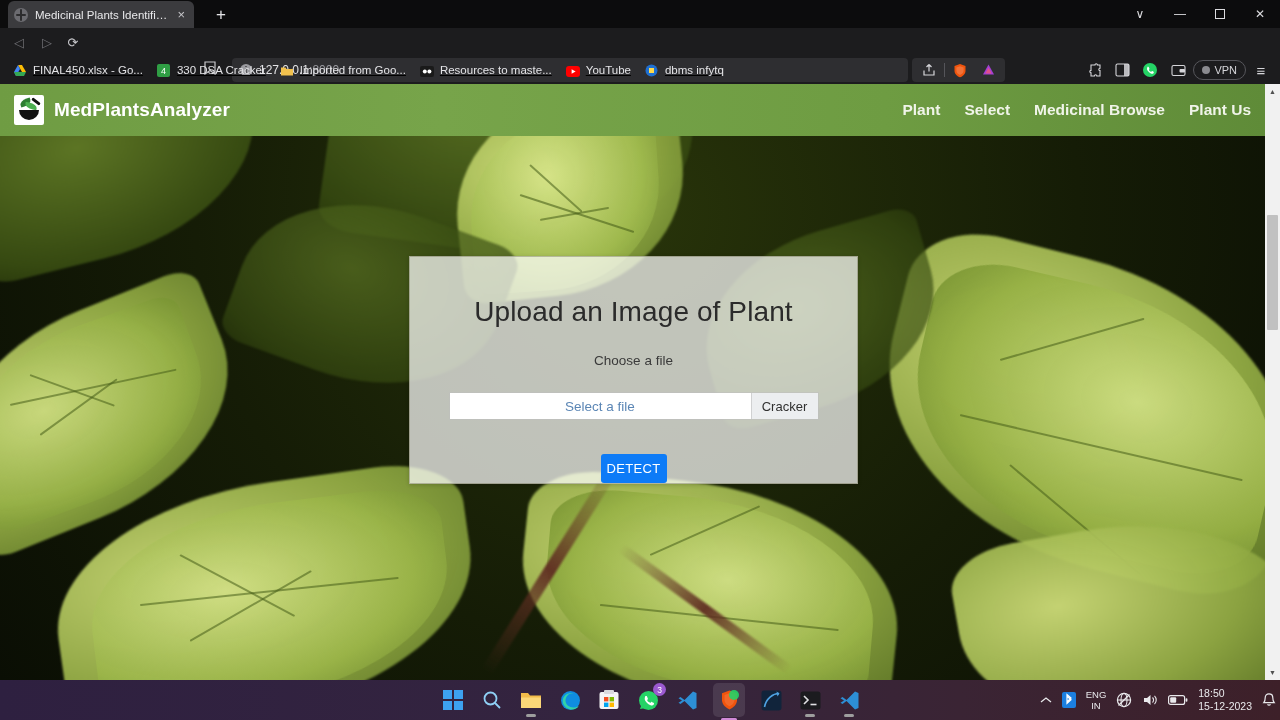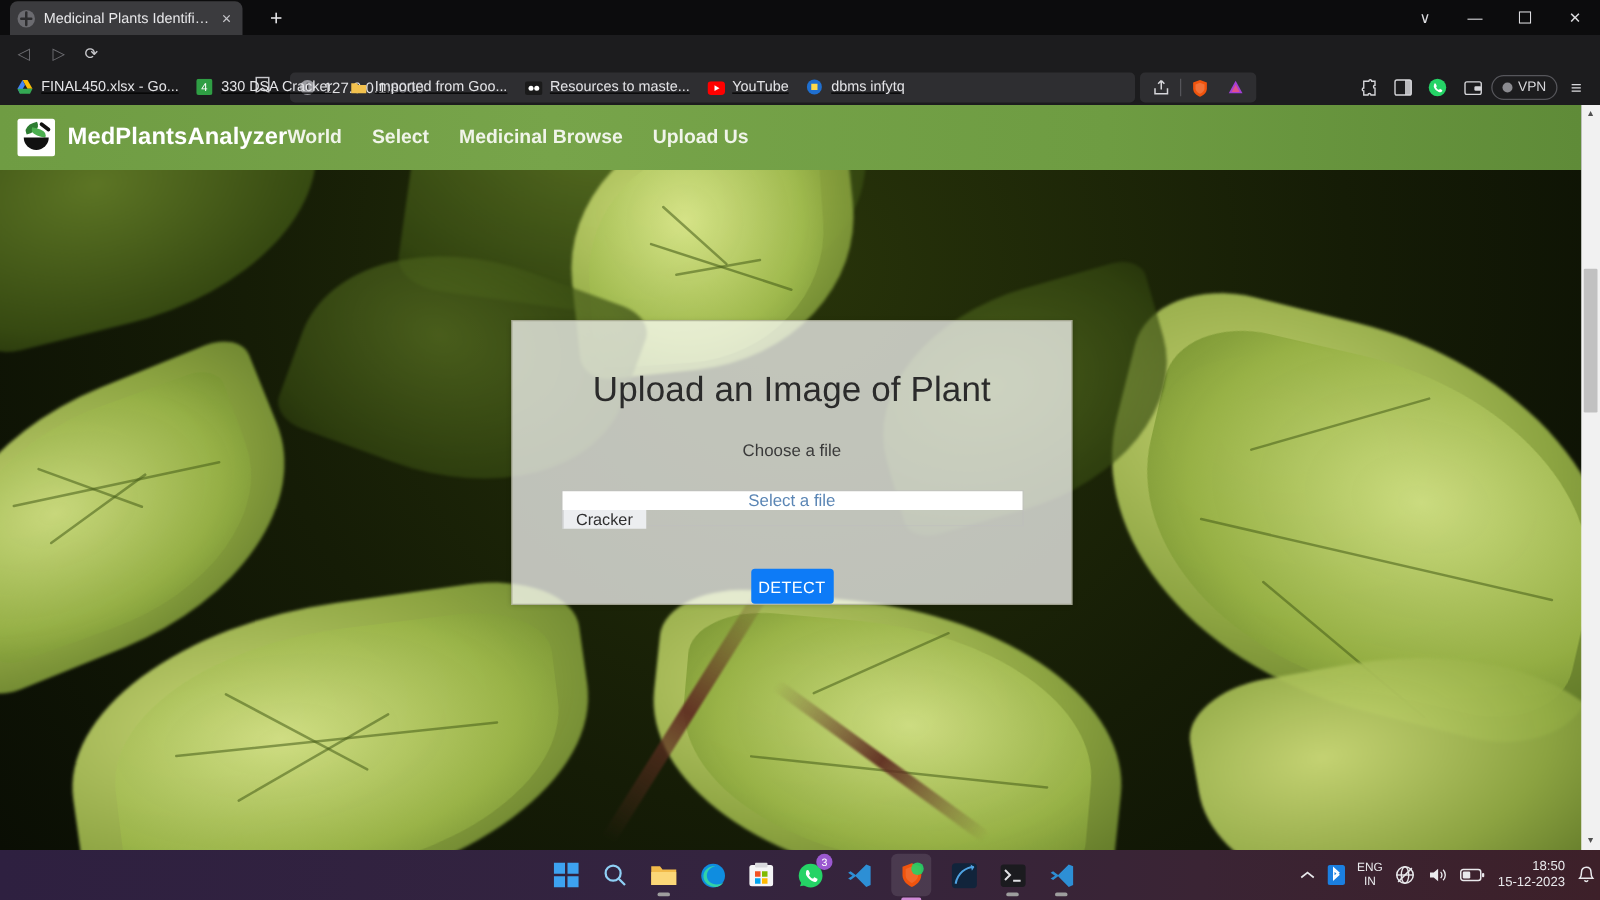--- a/index.html
+++ b/index.html
@@ -107,21 +107,21 @@
   }
   .leaf.dark { background: radial-gradient(ellipse at 40% 40%, rgba(96,122,38,0.95), rgba(56,76,18,0.95) 70%, rgba(30,42,8,0.95) 100%); }
   .leaf.sharp { filter: blur(0.3px); }
   .vein { position:absolute; background:rgba(70,92,24,0.55); transform-origin:left center; height:1.5px; border-radius:1px; }
   .stem { position:absolute; background:linear-gradient(90deg, rgba(90,40,30,0.0), rgba(96,46,34,0.95), rgba(60,26,18,0)); border-radius:4px; filter:blur(1px); }
 
   
   .sitehdr {
     position:absolute; left:0; top:0; width:1265px; height:52px;
     background:linear-gradient(90deg,#6f9c43 0%, #77a44a 35%, #6e9c42 70%, #5f8b38 100%);
-    display:flex; align-items:center; 
+    display:flex; align-items:center; justify-content:space-between;
     padding:0 14px 0 14px; z-index:5;
   }
   .brand { display:flex; align-items:center; gap:10px; }
   .brand .logo {
     width:30px; height:30px; background:#fff; border-radius:2px; position:relative; overflow:hidden;
   }
   .brand .logo .bowl {
     position:absolute; left:5px; top:15px; width:20px; height:10px;
     background:#111; border-radius:0 0 10px 10px;
   }
@@ -152,21 +152,20 @@
     gap:12px;
   }
   .card h1 {
     margin-top:39px; font-size:28px; font-weight:normal; color:#2b2b2b;
     letter-spacing:0.1px;
   }
   .card .sub { margin-top:13px; font-size:13.5px; color:#3a3a3a; }
   .filerow {
     margin-top:12px; width:370px; height:29px; display:flex;
     border:1px solid rgba(190,190,190,0.5);
-    flex-direction:column;
   }
   .filerow .fname {
     flex:1 1 auto; background:#fff; display:flex; align-items:center; justify-content:center;
     font-size:13.5px; color:#5b86b5;
   }
   .filerow .browse {
     width:67px; background:#eceef0; display:flex; align-items:center; justify-content:center;
     font-size:13px; color:#303030; border-left:1px solid rgba(190,190,190,0.6);
   }
   .detect {
@@ -193,21 +192,21 @@
   .tbicon .underline { position:absolute; bottom:-4px; left:50%; transform:translateX(-50%); width:10px; height:3px; background:#9e9e9e; border-radius:2px; }
   .tbicon.active .underline { width:16px; background:#cf8ad6; }
   .badge {
     position:absolute; right:-5px; top:-4px; min-width:13px; height:13px; border-radius:7px;
     background:#9b59d0; color:#fff; font-size:8.5px; display:flex; align-items:center; justify-content:center;
     padding:0 3px;
   }
   .tray { position:absolute; right:4px; top:0; height:40px; display:flex; align-items:center; gap:10px; color:#e9e9ec; }
   .tray .ti { font-size:12px; display:flex; align-items:center; justify-content:center; }
   .tray .lang { font-size:9.5px; line-height:11px; text-align:center; }
-  .tray .clock { font-size:10.5px; line-height:13px; text-align:right; }
+  .tray .clock { font-size:10.5px; line-height:13px; }
 </style>
 </head>
 <body>
 
 <div id="app">
 
   <div class="chrome">
 
     <div class="tabstrip">
       <div class="tab">
@@ -415,24 +414,24 @@
       <div class="brand">
         <span class="logo">
           <span class="lf1"></span>
             <span class="lf2"></span>
             <span class="stick"></span>
             <span class="bowl"></span>
         </span>
         <span class="name">MedPlantsAnalyzer</span>
       </div>
       <div class="navlinks">
-        <a href="#">World</a>
+        <a href="#">Plant</a>
         <a href="#">Select</a>
         <a href="#">Medicinal Browse</a>
-        <a href="#">Upload Us</a>
+        <a href="#">Plant Us</a>
       </div>
     </div>
 
     <div class="card">
       <h1>Upload an Image of Plant</h1>
       <div class="sub">Choose a file</div>
       <div class="filerow">
         <div class="fname" title="Select a file">Select a file</div>
         <div class="browse">Cracker</div>
       </div>

